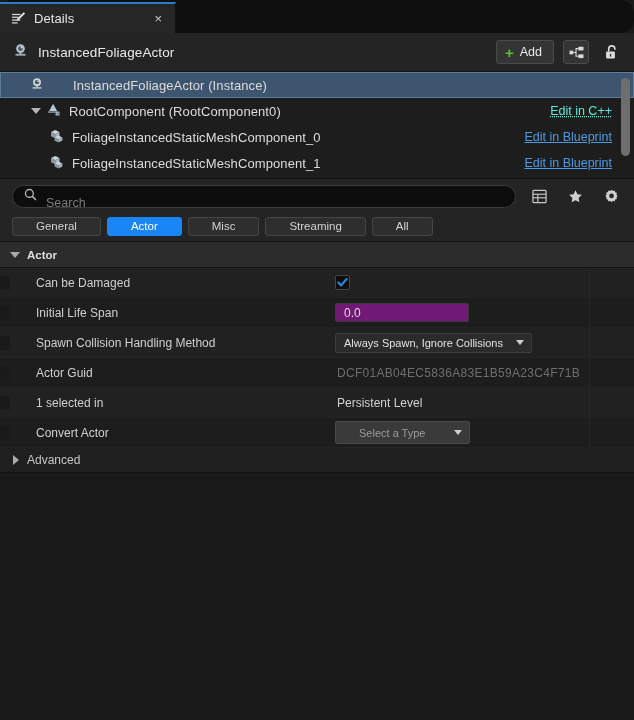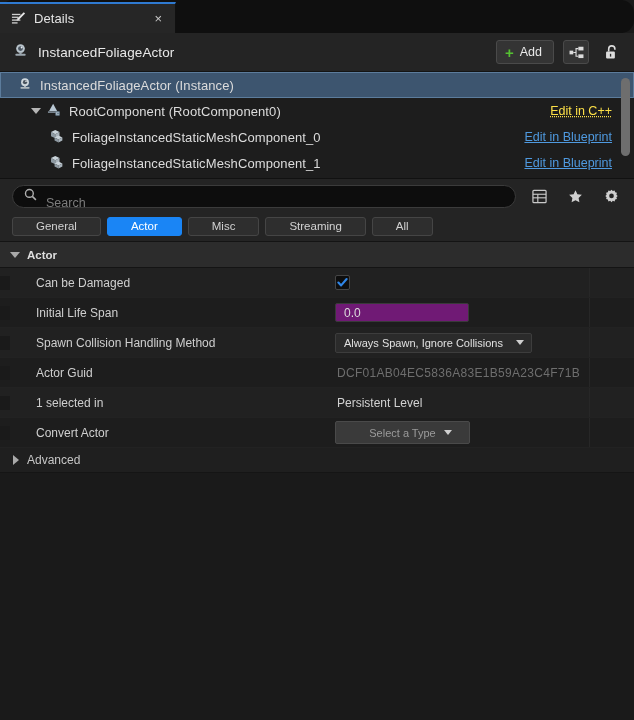--- a/index.html
+++ b/index.html
@@ -132,21 +132,21 @@
     position: relative;
   }
   .tree-row.selected {
     background: #3d556f;
     border: 1px solid #5c7c9c;
     box-sizing: border-box;
   }
   .tree-label { flex: 1; white-space: nowrap; letter-spacing: .1px; }
   .tree-action {
     font-size: 12.5px;
-    color: #fde047;
+    color: #5eead4;
     text-decoration: underline;
     text-decoration-style: dotted;
     cursor: pointer;
     white-space: nowrap;
   }
   .tree-action.blueprint {
     color: #4f9ae0;
     text-decoration: underline;
     text-decoration-style: solid;
   }
@@ -328,21 +328,21 @@
     cursor: pointer;
     box-sizing: border-box;
   }
   .combo.wide { width: 197px; justify-content: space-between; }
   .combo.convert {
     width: 135px;
     background: #3a3a3a;
     border-color: #4a4a4a;
     color: #9b9b9b;
     height: 23px;
-    justify-content: center;
+    justify-content: space-between;
     padding-left: 23px;
   }
   .chev {
     width: 0; height: 0;
     border-left: 4.5px solid transparent;
     border-right: 4.5px solid transparent;
     border-top: 5.5px solid #cfcfcf;
   }
   .readonly-text { font-size: 12px; color: #6e6e6e; padding-left: 2px; letter-spacing: .3px; }
   .plain-text { font-size: 12px; color: #d2d2d2; padding-left: 2px; }
@@ -412,21 +412,21 @@
       <svg width="15" height="17" viewBox="0 0 16 18">
         <path d="M5 8 V5.2 A3.3 3.3 0 0 1 11.6 5.2 V6" stroke="#dcdcdc" stroke-width="1.7" fill="none"></path>
         <rect x="2.2" y="8" width="9.4" height="7.4" rx="1.2" fill="#dcdcdc"></rect>
         <rect x="6.3" y="10.4" width="1.4" height="3" fill="#2a2a2a"></rect>
       </svg>
     </div>
   </div>
 
   <div class="tree">
 
-    <div class="tree-row selected" style="padding-left:16px;">
+    <div class="tree-row selected" style="padding-left:28px;gap:21px;">
       <span style="margin-right:7px;">
         <svg width="16" height="16" viewBox="0 0 18 18">
           <circle cx="9" cy="7" r="4.4" fill="#cfd8de"></circle>
           <circle cx="9" cy="7" r="2.4" fill="#4a5560"></circle>
           <circle cx="10.1" cy="5.9" r="0.9" fill="#f0f4f7"></circle>
           <rect x="3.8" y="12.3" width="10.4" height="2" rx="1" fill="#aeb8bf"></rect>
           <rect x="7.9" y="11" width="2.2" height="1.8" fill="#aeb8bf"></rect>
         </svg>
       </span>
       <span class="tree-label">InstancedFoliageActor (Instance)</span>

